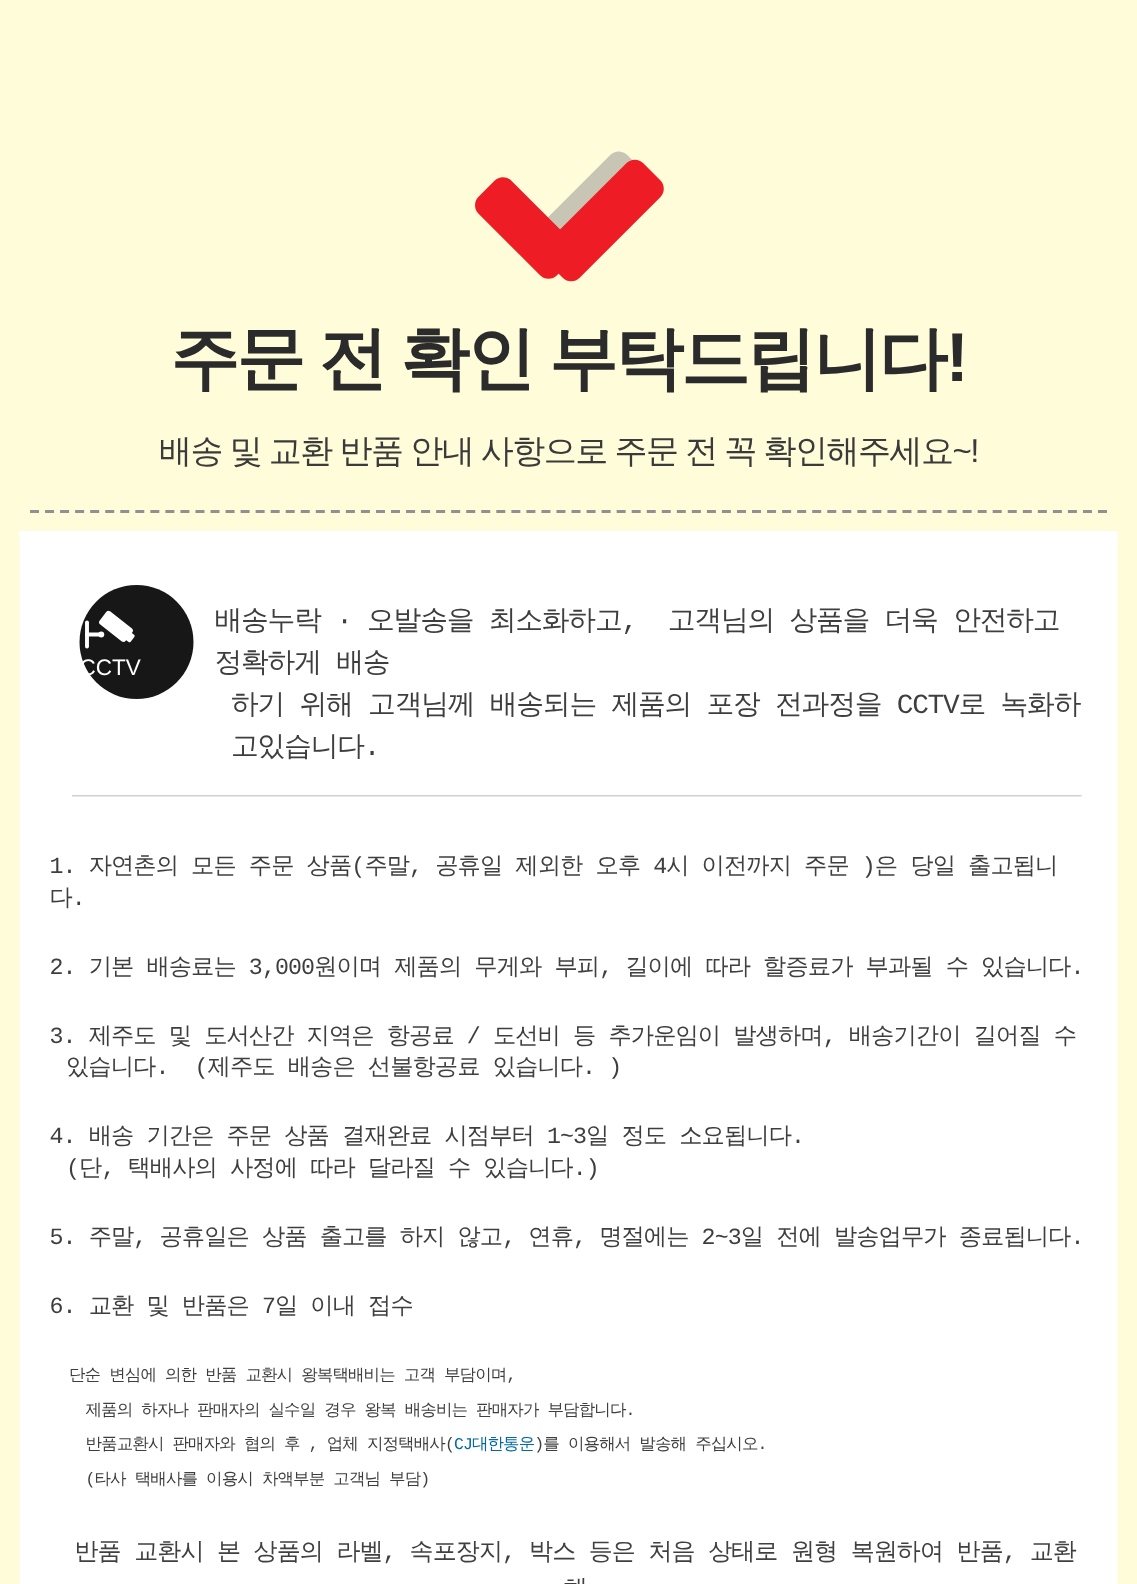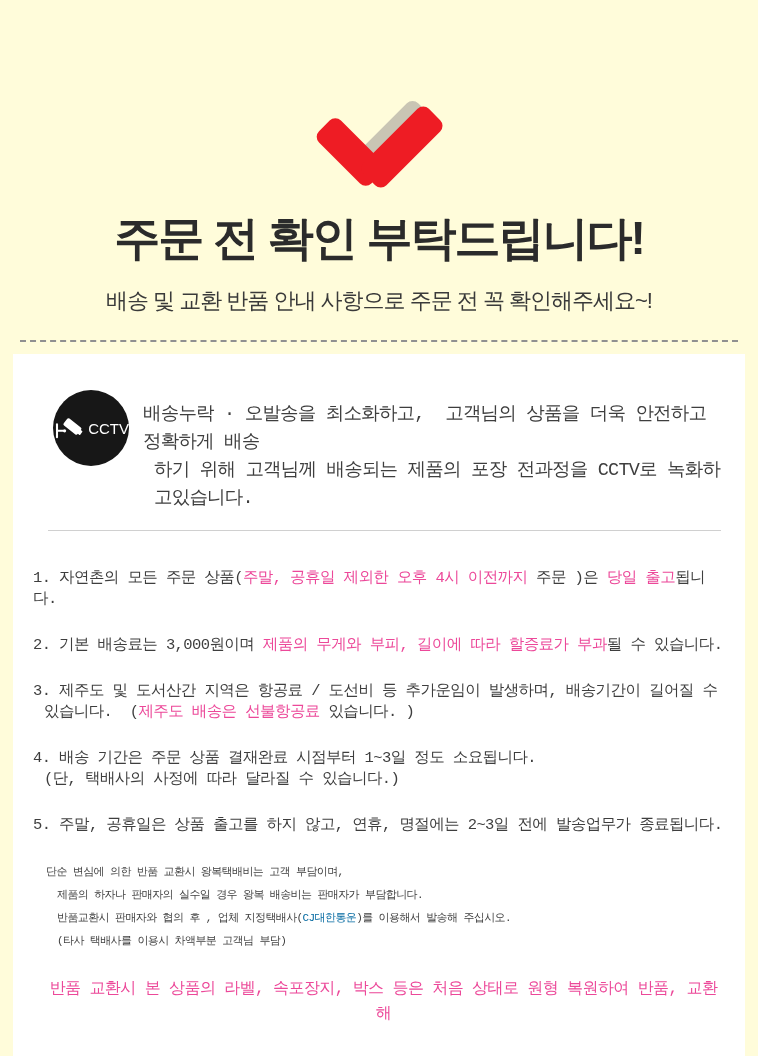--- a/index.html
+++ b/index.html
@@ -48,42 +48,42 @@
     background:#ffffff;
     padding:36px 22px 33px 20px;
     height:710px;
   }
 
   .cctv-row { display:flex; align-items:flex-start; padding-left:20px; }
   .cctv-badge {
     flex:0 0 auto;
     width:76px; height:76px; border-radius:50%;
     background:#171717;
-    display:flex; flex-direction:row; align-items:center; justify-content:center;
+    display:flex; flex-direction:column; justify-content:center;
     color:#ffffff;
   }
   .cctv-badge svg { width:44px; height:30px; display:block; margin-top:4px; }
   .cctv-badge .cctv-label { font-size:15px; letter-spacing:0; line-height:1; margin-top:1px; }
   .cctv-text {
     margin-left:14px; margin-top:11px;
     font-size:18.5px; line-height:28px;
     color:#3a3a3a; letter-spacing:-0.8px;
   }
 
   .card-divider { border:none; border-top:1px solid #d0d0d0; margin:17px 2px 0 15px; }
 
   .notices { margin-top:37px; color:#3e3e3e; }
   .notice-item { font-size:15.5px; line-height:21px; margin-bottom:25px; letter-spacing:-0.6px; }
   .nline { white-space:pre-wrap;font-family:Liberation Mono, monospace; }
   .nline.wrap { padding-left:11px; }
   .note-para { padding-left:13px; font-size:11px; line-height:23px; margin-top:24px; letter-spacing:-0.6px; color:#3e3e3e; }
   .warning-para { padding-left:11px; font-size:16px; line-height:25px; margin-top:24px; letter-spacing:-0.6px;text-align:center; }
 
   .seg-dark { color:#3e3e3e; }
-  .seg-red  { color:#ec4899; }
+  .seg-red  { color:#404040; }
   .seg-pink { color:#0369a1; }
 </style>
 </head>
 <body>
 
 <div class="page">
 
   <div class="checkmark">
     <div class="arm arm-gray"></div>
     <div class="arm arm-short"></div>
@@ -131,20 +131,23 @@
           <div class="nline"><span class="seg-dark">3. 제주도 및 도서산간 지역은 항공료 / 도선비 등 추가운임이 발생하며, 배송기간이 길어질 수</span></div>
           <div class="nline wrap"><span class="seg-dark">있습니다.  (</span><span class="seg-red">제주도 배송은 선불항공료</span><span class="seg-dark"> 있습니다. )</span></div>
         </div>
       <div class="notice-item">
           <div class="nline"><span class="seg-dark">4. 배송 기간은 주문 상품 결재완료 시점부터 1~3일 정도 소요됩니다.</span></div>
           <div class="nline wrap"><span class="seg-dark">(단, 택배사의 사정에 따라 달라질 수 있습니다.)</span></div>
         </div>
       <div class="notice-item">
           <div class="nline"><span class="seg-dark">5. 주말, 공휴일은 상품 출고를 하지 않고, 연휴, 명절에는 2~3일 전에 발송업무가 종료됩니다.</span></div>
         </div>
+      <div class="notice-item">
+          <div class="nline"><span class="seg-dark">6. 교환 및 반품은 7일 이내 접수</span></div>
+        </div>
 
       <div class="note-para">
           <div class="nline"><span class="seg-dark">단순 변심에 의한 반품 교환시 왕복택배비는 고객 부담이며,</span></div>
           <div class="nline wrap"><span class="seg-dark">제품의 하자나 판매자의 실수일 경우 왕복 배송비는 판매자가 부담합니다.</span></div>
           <div class="nline wrap"><span class="seg-dark">반품교환시 판매자와 협의 후 , 업체 지정택배사(</span><span class="seg-pink">CJ대한통운</span><span class="seg-dark">)를 이용해서 발송해 주십시오.</span></div>
           <div class="nline wrap"><span class="seg-dark">(타사 택배사를 이용시 차액부분 고객님 부담)</span></div>
         </div>
       <div class="warning-para">
           <div class="nline"><span class="seg-red">반품 교환시 본 상품의 라벨, 속포장지, 박스 등은 처음 상태로 원형 복원하여 반품, 교환해</span></div>
           <div class="nline wrap"></div>

